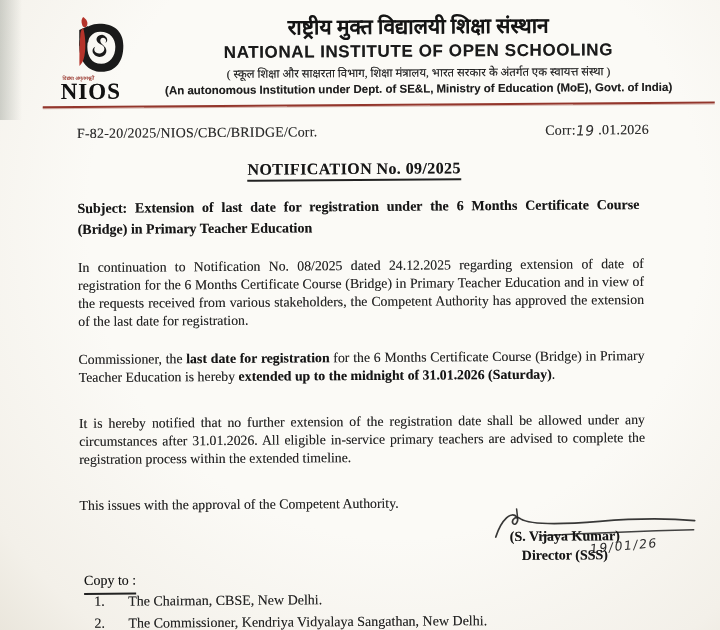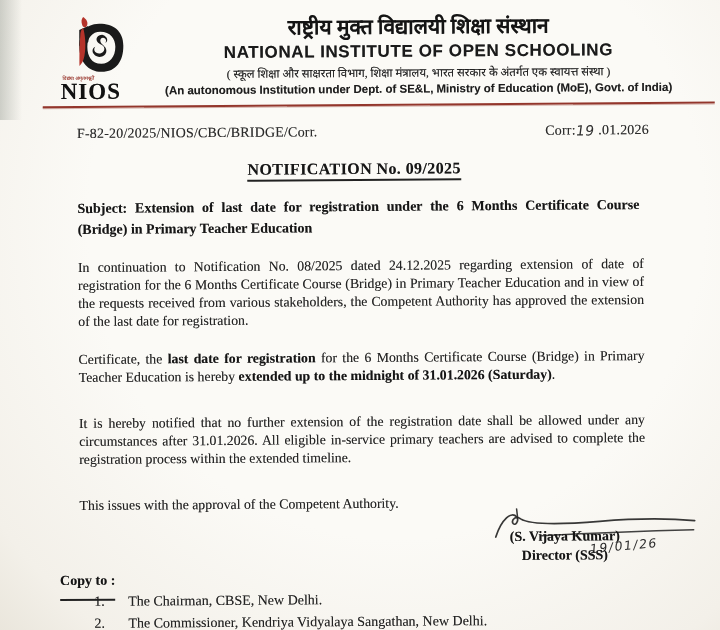--- a/index.html
+++ b/index.html
@@ -102,22 +102,22 @@
   }
   .sig-squiggle{position:absolute;top:506px;right:22px;pointer-events:none;}
   .sig-date{
     position:absolute;top:540px;left:588px;
     font-family:"DejaVu Sans",sans-serif;font-size:12.5px;letter-spacing:1.5px;
     transform:rotate(-5deg) skewX(-10deg);color:#2d2d2d;
   }
 
   
   .copyto-label{
-    position:absolute;top:571px;left:58px;font-weight:bold;font-size:14px;
-    border-bottom:2px solid #222;padding-bottom:10px;color:#141414;
+    position:absolute;top:571px;left:82px;font-weight:normal;font-size:14px;
+    border-bottom:2px solid #222;padding-bottom:4px;color:#141414;
   }
   .copy-item{
     position:absolute;left:92px;font-size:14px;color:#222;
     display:flex;
   }
   .ci1{top:592px;}
   .ci2{top:614px;}
   .copy-num{width:34px;flex:none;}
 </style>
 </head>
@@ -163,21 +163,21 @@
     </div>
 
     <div class="notif">
       <span class="txt">NOTIFICATION No. 09/2025</span>
     </div>
 
     <div class="subject txt">Subject: Extension of last date for registration under the 6 Months Certificate Course (Bridge) in Primary Teacher Education</div>
 
     <p class="para p1 txt">In continuation to Notification No. 08/2025 dated 24.12.2025 regarding extension of date of registration for the 6 Months Certificate Course (Bridge) in Primary Teacher Education and in view of the requests received from various stakeholders, the Competent Authority has approved the extension of the last date for registration.</p>
 
-    <p class="para p2 txt"><span>Certificate, the </span><b>last date for registration</b><span> for the 6 Months Certificate Course (Bridge) in Primary Teacher Education is hereby </span><b>extended up to the midnight of 31.01.2026 (Saturday)</b><span>.</span></p>
+    <p class="para p2 txt"><span>Commissioner, the </span><b>last date for registration</b><span> for the 6 Months Certificate Course (Bridge) in Primary Teacher Education is hereby </span><b>extended up to the midnight of 31.01.2026 (Saturday)</b><span>.</span></p>
 
     <p class="para p3 txt">It is hereby notified that no further extension of the registration date shall be allowed under any circumstances after 31.01.2026. All eligible in-service primary teachers are advised to complete the registration process within the extended timeline.</p>
 
     <p class="para p4 txt">This issues with the approval of the Competent Authority.</p>
 
     <svg class="sig-squiggle" width="210" height="46" viewBox="0 0 210 46">
       <path d="M6 32 C12 14 22 6 27 12 C30 16 25 22 23 18 C22 15 26 10 31 14 C40 20 70 20 110 17 C150 14 185 15 205 17" fill="none" stroke="#222" stroke-width="1.7" stroke-linecap="round" opacity=".9"></path>
       <path d="M52 31 C95 29 150 27 204 26" fill="none" stroke="#222" stroke-width="1.4" stroke-linecap="round" opacity=".85"></path>
       <path d="M27 4 L28 13" fill="none" stroke="#222" stroke-width="1.5" stroke-linecap="round" opacity=".9"></path>
     </svg>

